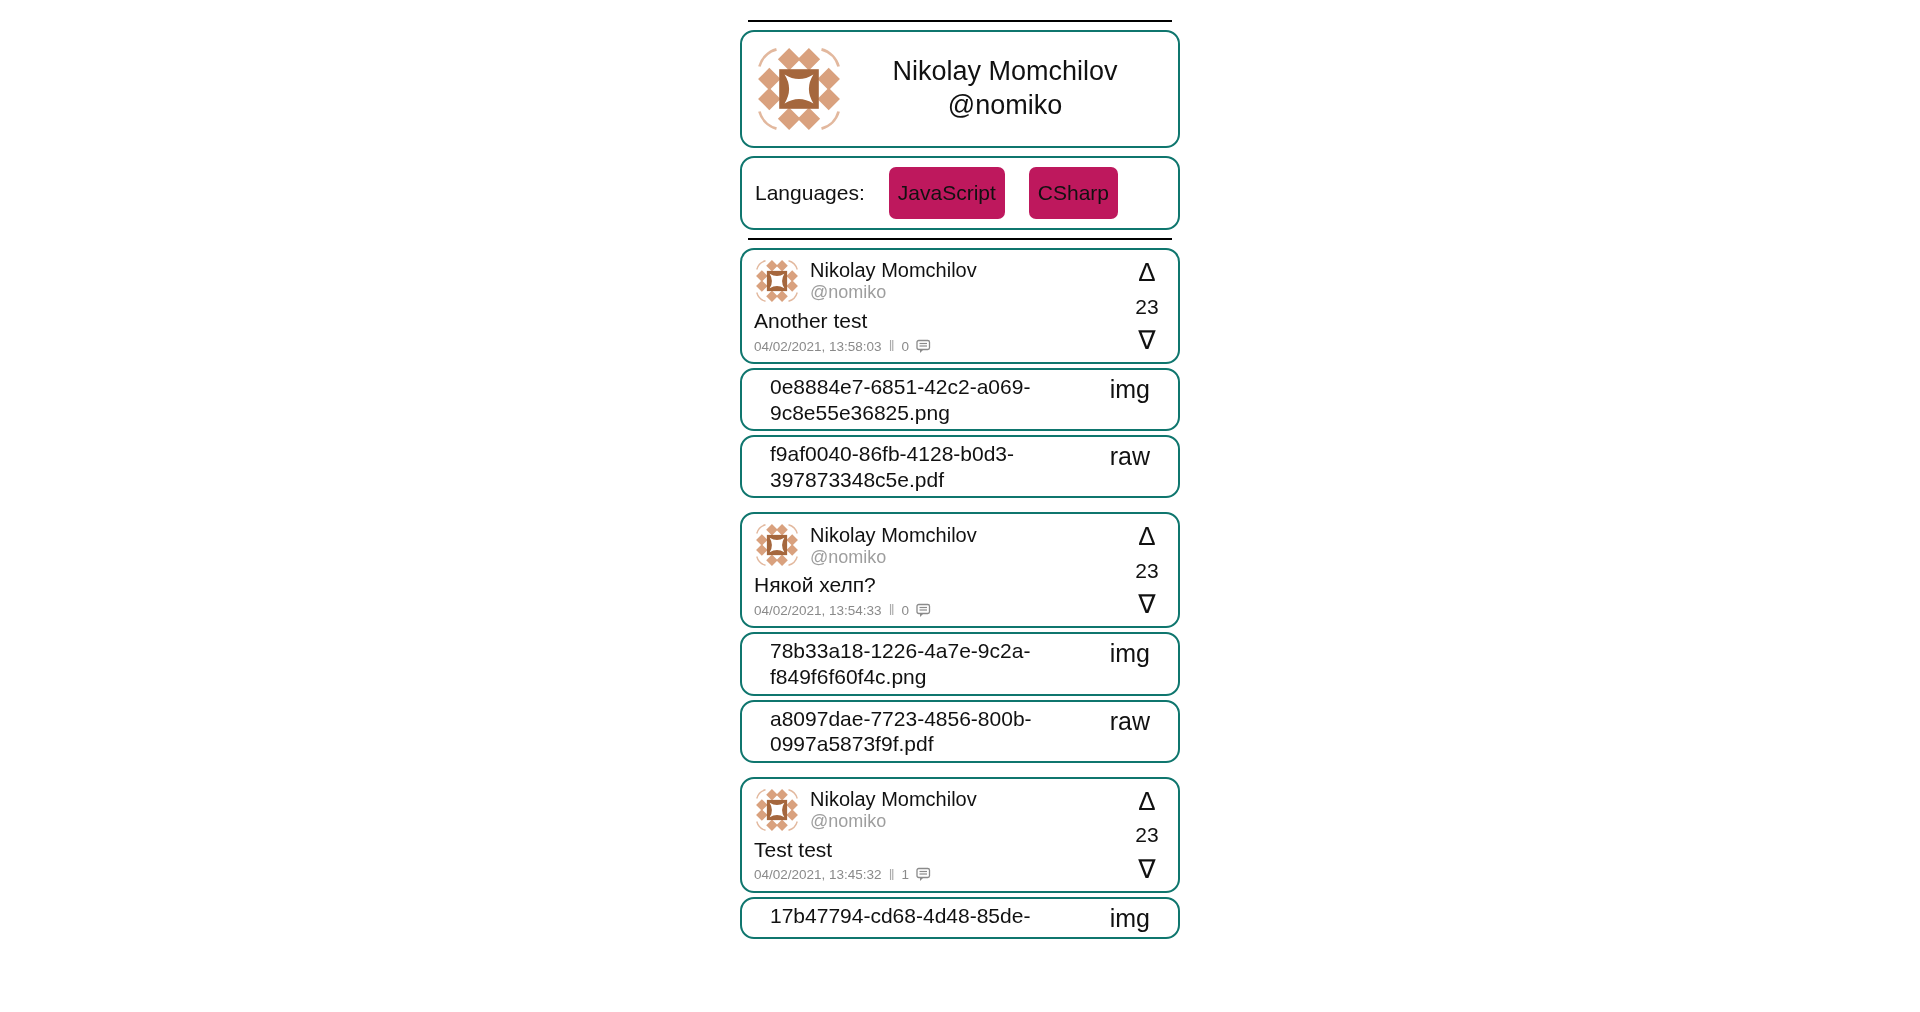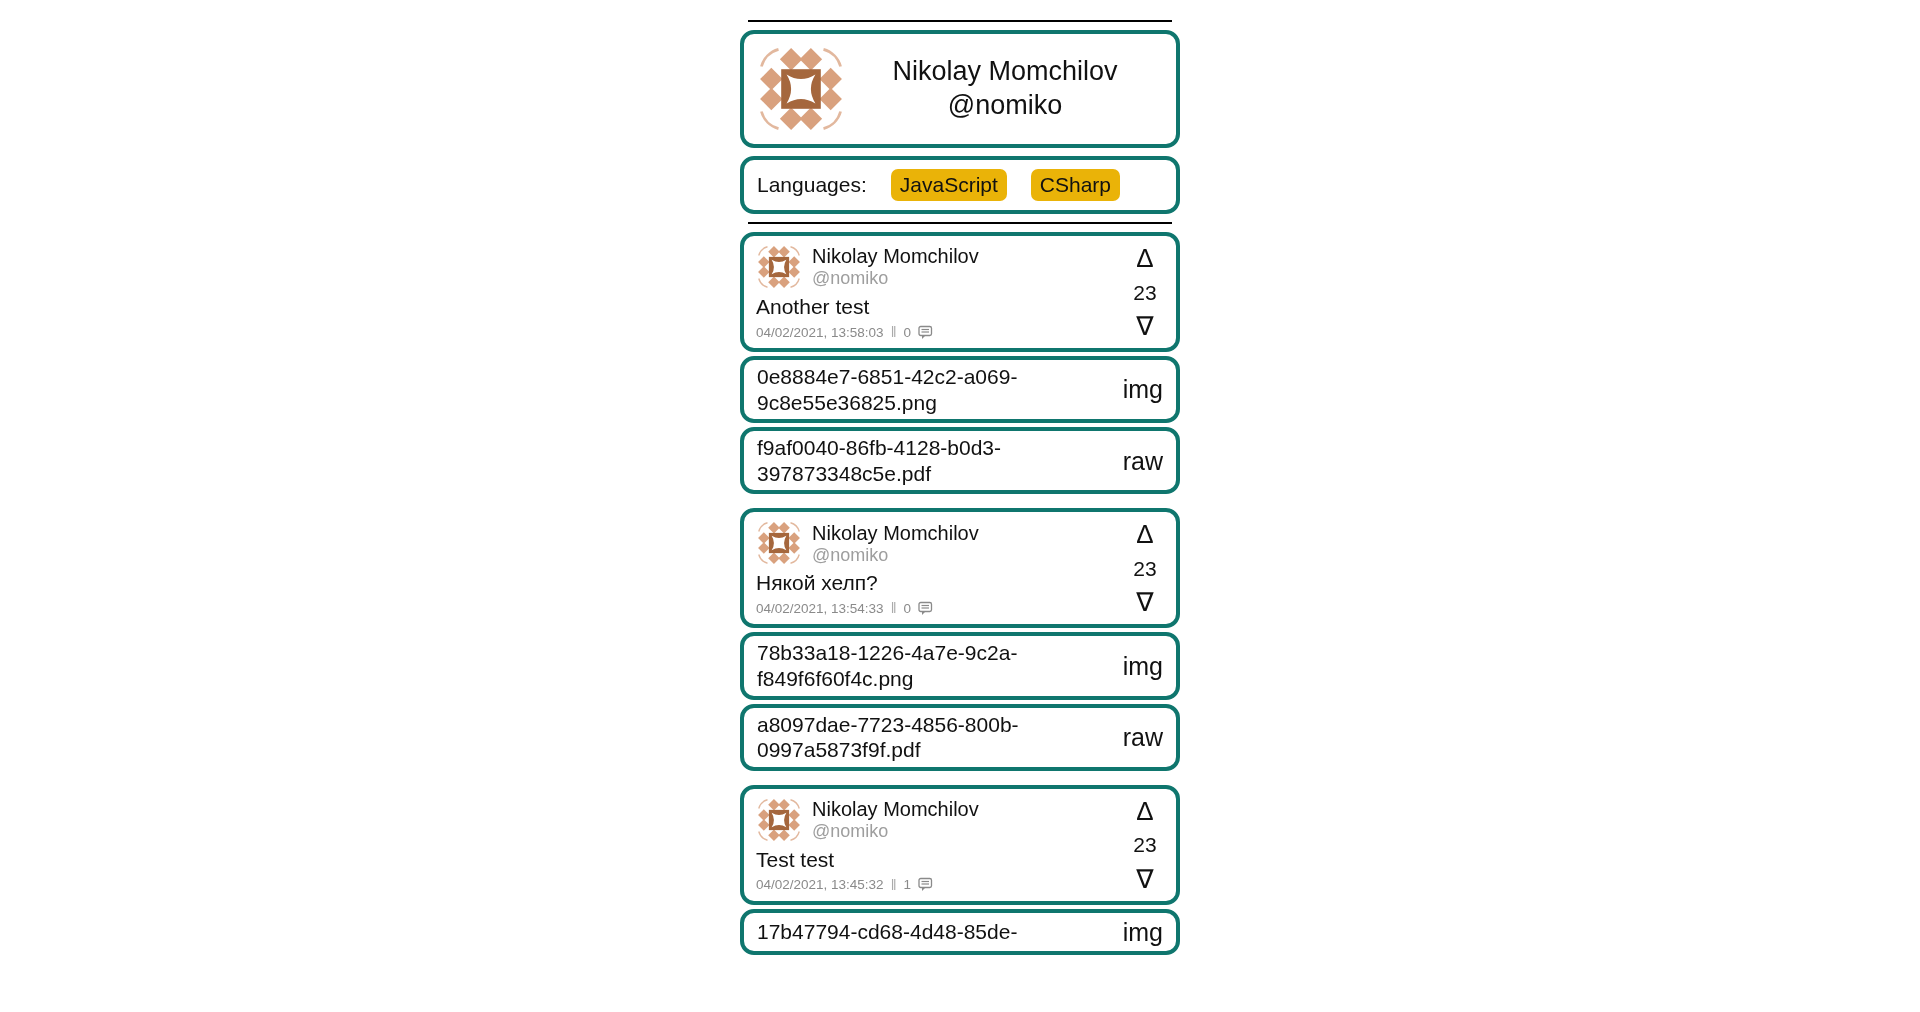--- a/index.html
+++ b/index.html
@@ -20,36 +20,36 @@
     font-size: 20px; padding: 7px 14px; line-height: 1.15; cursor: pointer;
     white-space: nowrap;
   }
 
   .divider {
     border: none; border-top: 2px solid #000;
     width: 424px; margin: 8px auto;
   }
 
   .card {
-    border: 4px solid #0f766e; border-radius: 14px; background: #fff;
+    border: 2px solid #0f766e; border-radius: 14px; background: #fff;
   }
 
   
   .profile-card {
     margin-top: 0; padding: 12px 12px; height: 118px;
     display: flex; align-items: center;
   }
   .profile-avatar { width: 90px; height: 90px; flex: 0 0 auto; }
   .profile-names { flex: 1; text-align: center; font-size: 27px; line-height: 1.25; color: #111; }
 
   
   .info-card { margin-top: 8px; padding: 9px 13px; font-size: 21px; display: flex; align-items: center; gap: 24px; flex-wrap: nowrap; }
   .tech-card { margin-top: 8px; padding: 8px 13px; font-size: 21px; display: flex; align-items: center; gap: 6px; }
   .badge {
-    background: #eab308; border-radius: 7px; padding: 4px 9px;
+    background: #be185d; border-radius: 7px; padding: 14px 9px;
     font-size: 21px; white-space: nowrap;
   }
 
   
   .post-group { margin-bottom: 14px; }
   .post-card { padding: 8px 12px; display: flex; }
   .post-main { flex: 1; min-width: 0; }
   .post-header { display: flex; align-items: center; gap: 10px; }
   .post-avatar { width: 46px; height: 46px; flex: 0 0 auto; }
   .author-name { font-size: 20px; color: #111; line-height: 1.2; }
@@ -61,21 +61,21 @@
   }
   .meta-sep { color: #aaa; font-size: 14px; }
   .vote-col {
     width: 38px; display: flex; flex-direction: column; align-items: center;
     justify-content: space-between; align-self: stretch; padding: 1px 0;
   }
   .vote-glyph { font-size: 26px; line-height: 1; cursor: pointer; background: none; border: none; color: #111; font-family: "Liberation Sans", sans-serif; }
   .vote-count { font-size: 21px; line-height: 1; }
 
   
-  .att { margin-top: 4px; padding: 4px 13px; display: flex; justify-content: space-between; align-items: center; cursor: pointer; }
+  .att { margin-top: 4px; padding: 4px 28px; display: flex; justify-content: space-between; align-items: flex-start; cursor: pointer; }
   .att-name { width: 345px; font-size: 21px; line-height: 1.22; word-break: normal; overflow-wrap: break-word; }
   .att-type { font-size: 25px; line-height: 1.22; }
 
   .hidden-defs { position: absolute; width: 0; height: 0; overflow: hidden; }
 </style>
 </head>
 <body>
 
 <svg class="hidden-defs" aria-hidden="true">
   <symbol id="identicon" viewBox="0 0 100 100">

